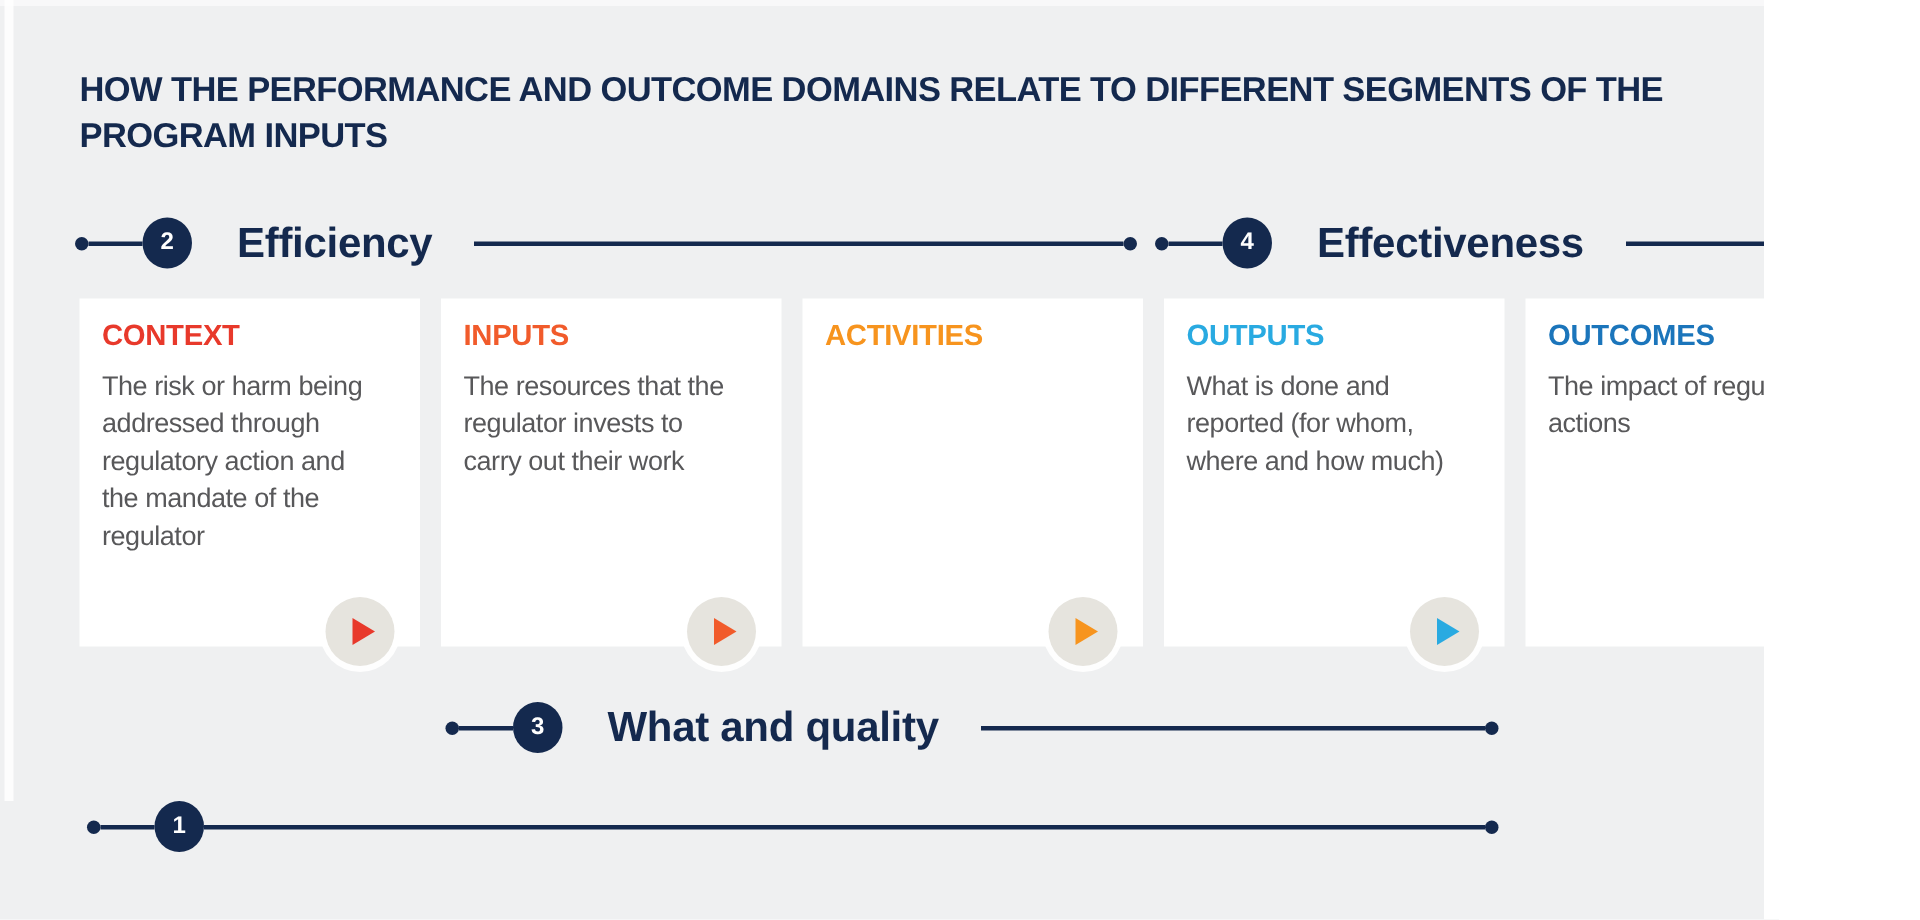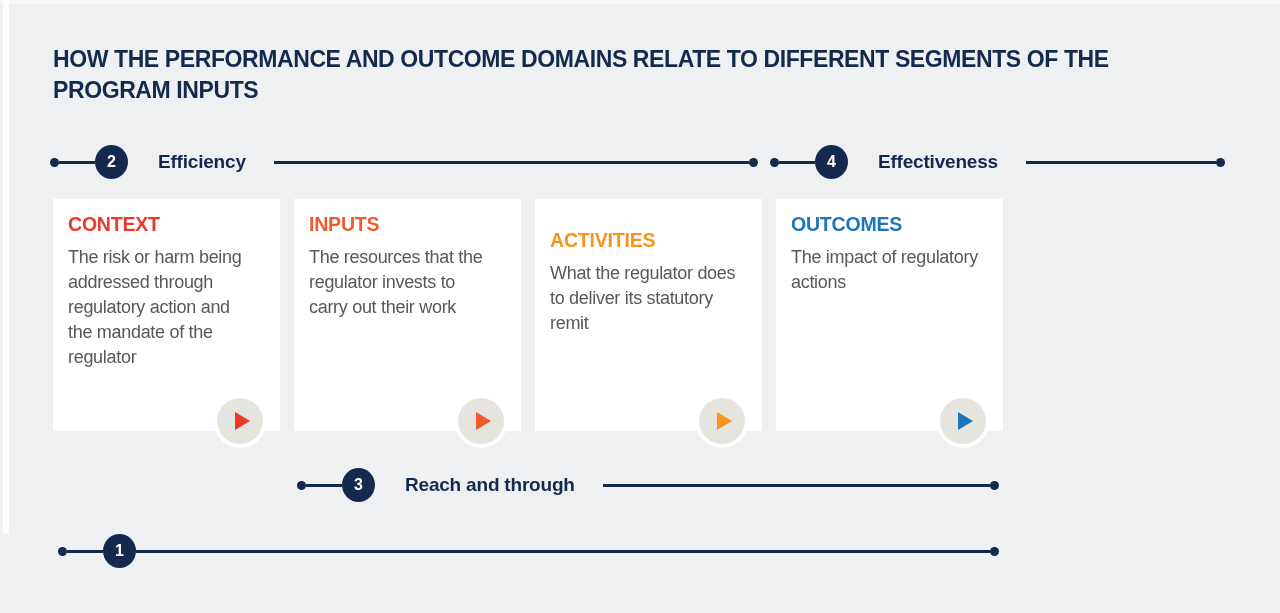--- a/index.html
+++ b/index.html
@@ -1,18 +1,18 @@
 <!DOCTYPE html>
 <html><head>
 <meta charset="utf-8">
 <style>
   html,body{margin:0;padding:0;}
   body{font-family:"Liberation Sans", sans-serif; background:#ffffff;}
   .canvas{
-    position:relative; width:1280px; height:613px;
+    position:relative; width:1176px; height:613px;
     background:#eff0f1; overflow:hidden;
   }
   .edge-strip-left{
     position:absolute; left:3px; top:0; width:6px; height:534px;
     background:#ffffff; opacity:.85;
   }
   .edge-strip-top{
     position:absolute; left:0; top:0; width:100%; height:4px;
     background:#ffffff; opacity:.55;
   }
@@ -39,21 +39,21 @@
     height:3px; background:#14294e; flex:0 0 auto; width:36px;
   }
   .num-circle{
     flex:0 0 auto; width:33px; height:34px; border-radius:50%;
     background:#14294e; color:#ffffff;
     display:flex; align-items:center; justify-content:center;
     font-size:16px; font-weight:700;
   }
   .seg-label{
     flex:0 0 auto; margin-left:30px; margin-right:28px;
-    color:#14294e; font-size:19px; font-weight:600;
+    color:#14294e; font-size:28px; font-weight:600;
     letter-spacing:-0.2px; white-space:nowrap;
   }
   .long-line{ height:3px; background:#14294e; flex:1 1 auto; }
   
   .cards{
     position:absolute; left:53px; top:199px;
     display:grid; grid-template-columns:repeat(5,227px); column-gap:14px;
   }
   .card{
     position:relative; background:#ffffff; height:232px;
@@ -123,43 +123,49 @@
 
     <div class="card">
       <h3 style="color: rgb(241, 91, 43);">INPUTS</h3>
       <p>The resources that the regulator invests to carry out their work</p>
       <div class="play-circle">
         <span class="tri" style="border-left-color: rgb(241, 91, 43);"></span>
       </div>
     </div>
 
     <div class="card">
-      <h3 style="color: rgb(247, 148, 30); margin-top: 16px;">ACTIVITIES</h3>
-      <p>What the regulator does to deliver its statutory remit</p>
+      <h3 style="color: rgb(247, 148, 30);">ACTIVITIES</h3>
       <div class="play-circle">
         <span class="tri" style="border-left-color: rgb(247, 148, 30);"></span>
       </div>
     </div>
 
+    <div class="card">
+      <h3 style="color: rgb(41, 170, 225);">OUTPUTS</h3>
+      <p>What is done and reported (for whom, where and how much)</p>
+      <div class="play-circle">
+        <span class="tri" style="border-left-color: rgb(41, 170, 225);"></span>
+      </div>
+    </div>
 
     <div class="card">
       <h3 style="color: rgb(27, 117, 187);">OUTCOMES</h3>
       <p>The impact of regulatory actions</p>
       <div class="play-circle">
         <span class="tri" style="border-left-color: rgb(27, 117, 187);"></span>
       </div>
     </div>
 
   </div>
 
   <div class="track track-reach">
     <span class="dot"></span>
     <span class="link-line"></span>
     <span class="num-circle">3</span>
-    <span class="seg-label">Reach and through</span>
+    <span class="seg-label">What and quality</span>
     <span class="long-line"></span>
     <span class="dot"></span>
   </div>
 
   <div class="track track-appropriateness">
     <span class="dot"></span>
     <span class="link-line"></span>
     <span class="num-circle">1</span>
     <span class="long-line"></span>
     <span class="dot"></span>

